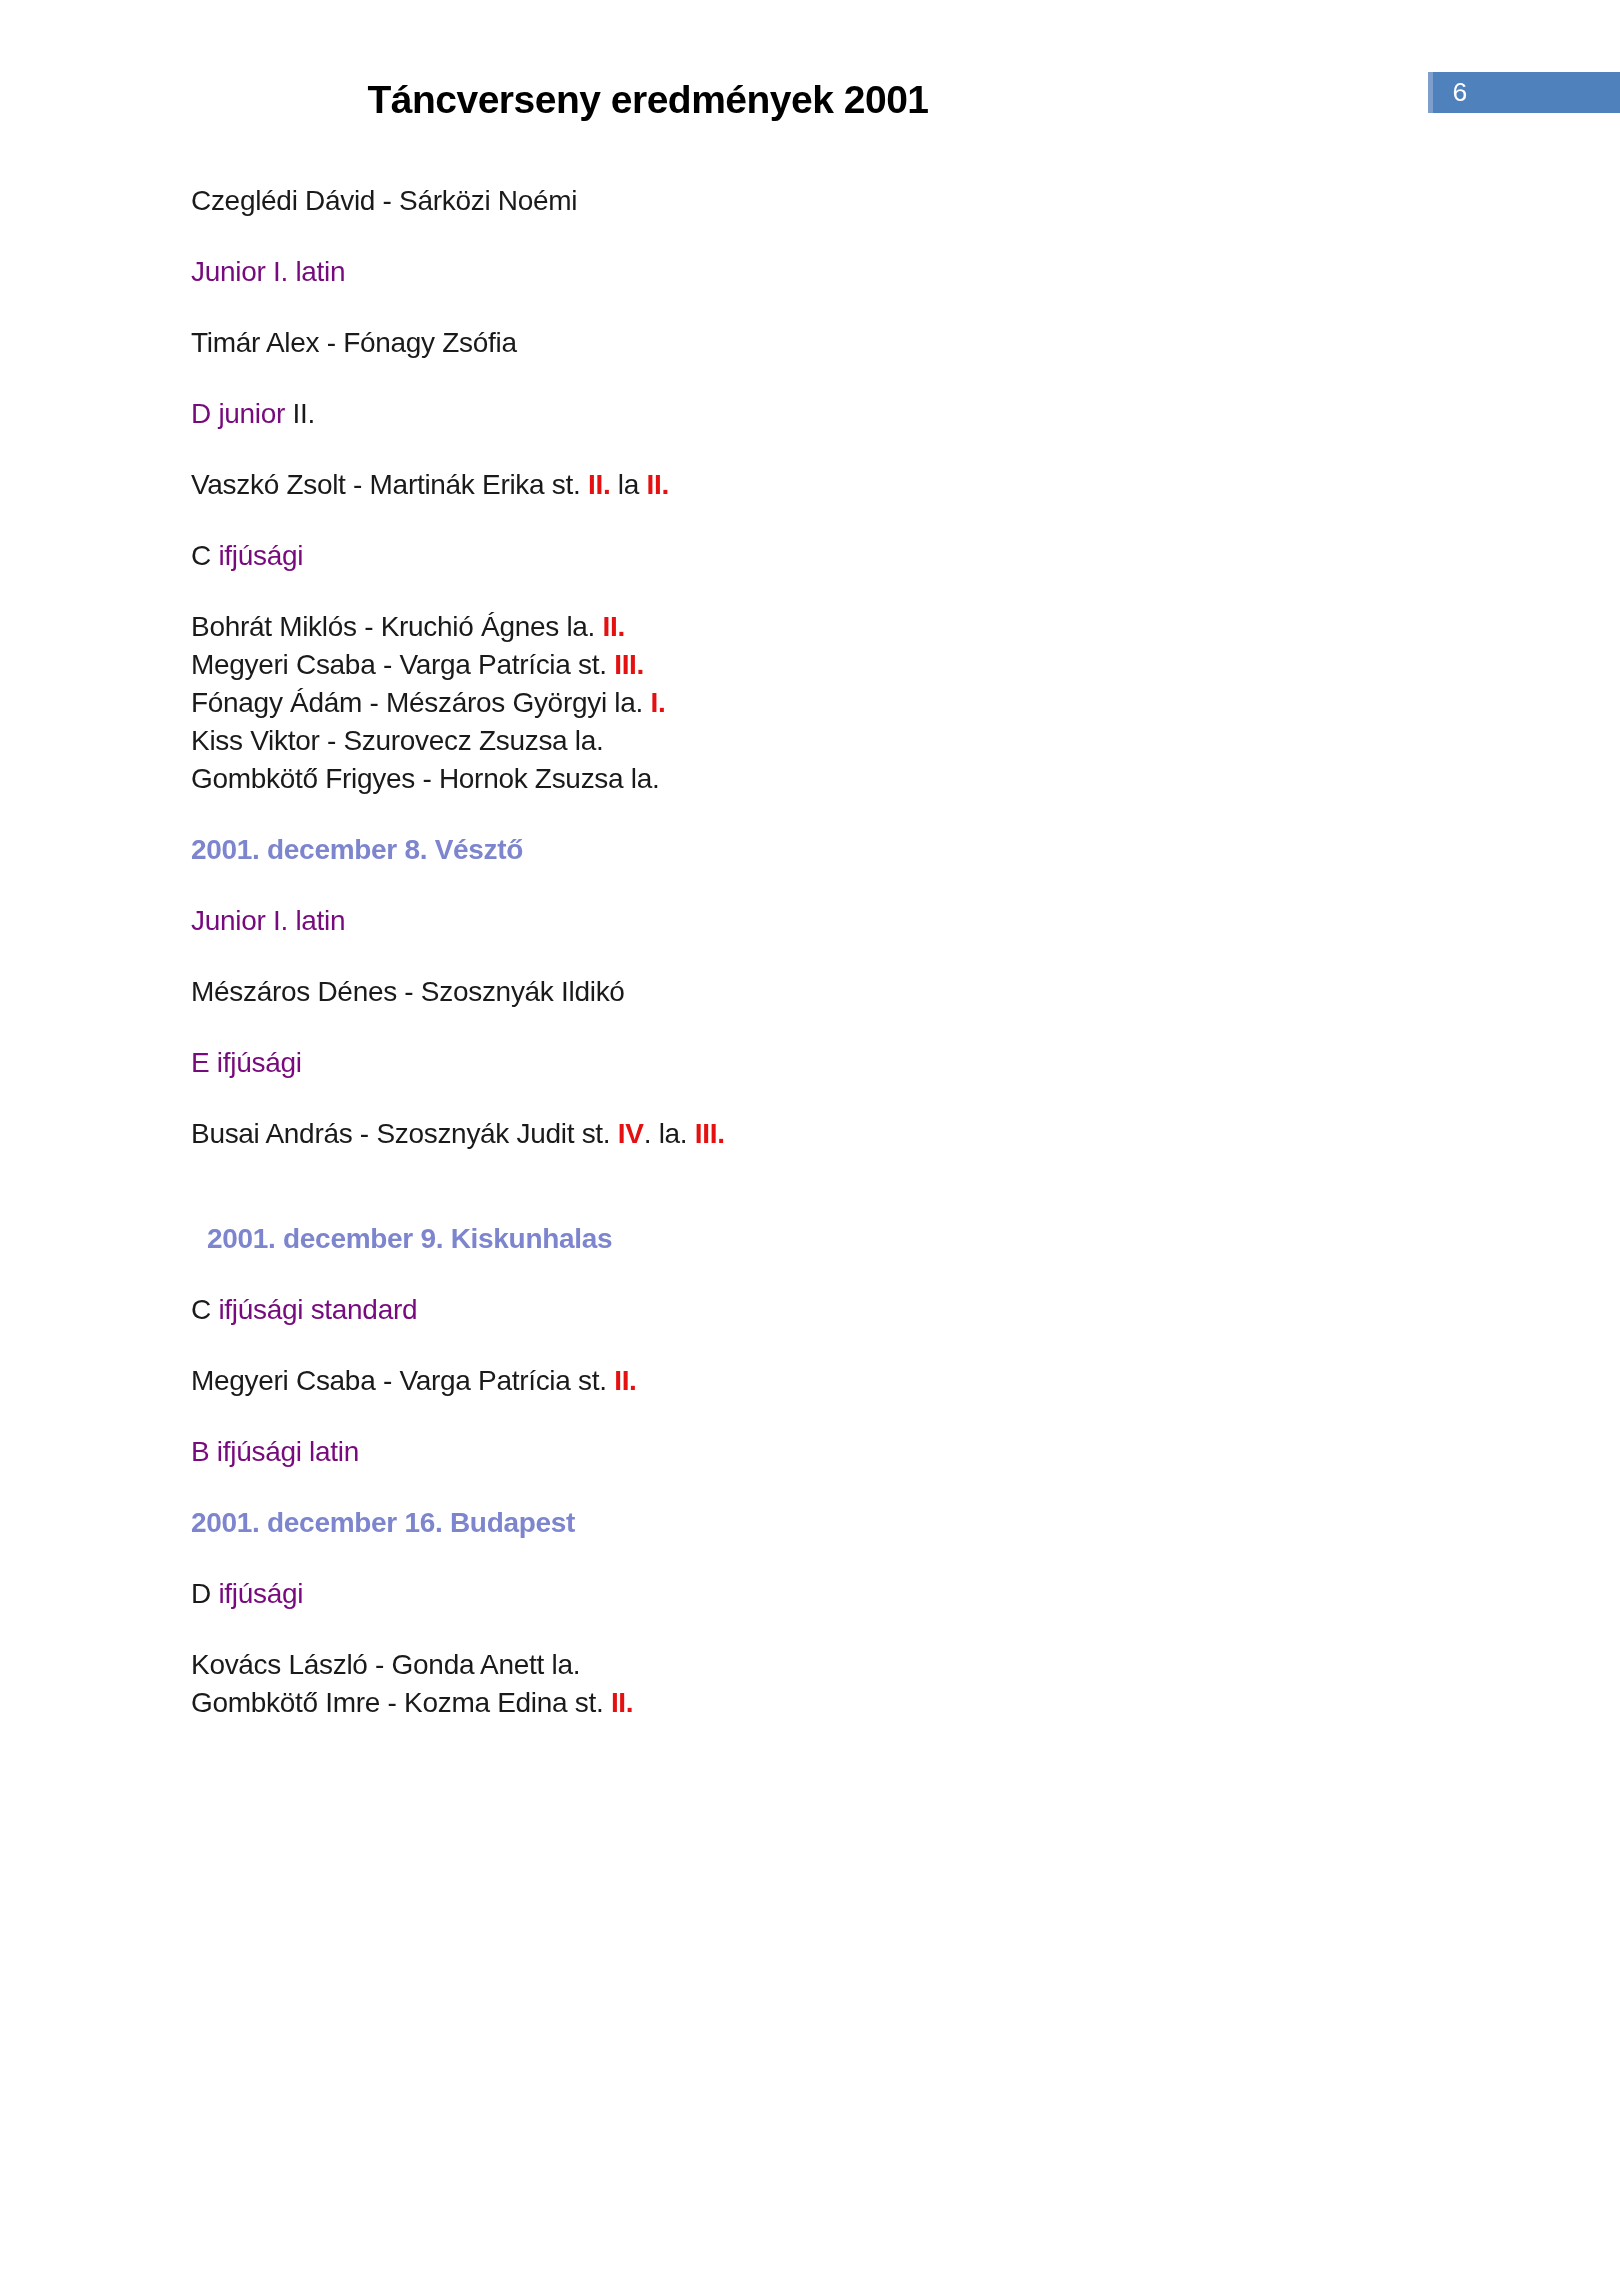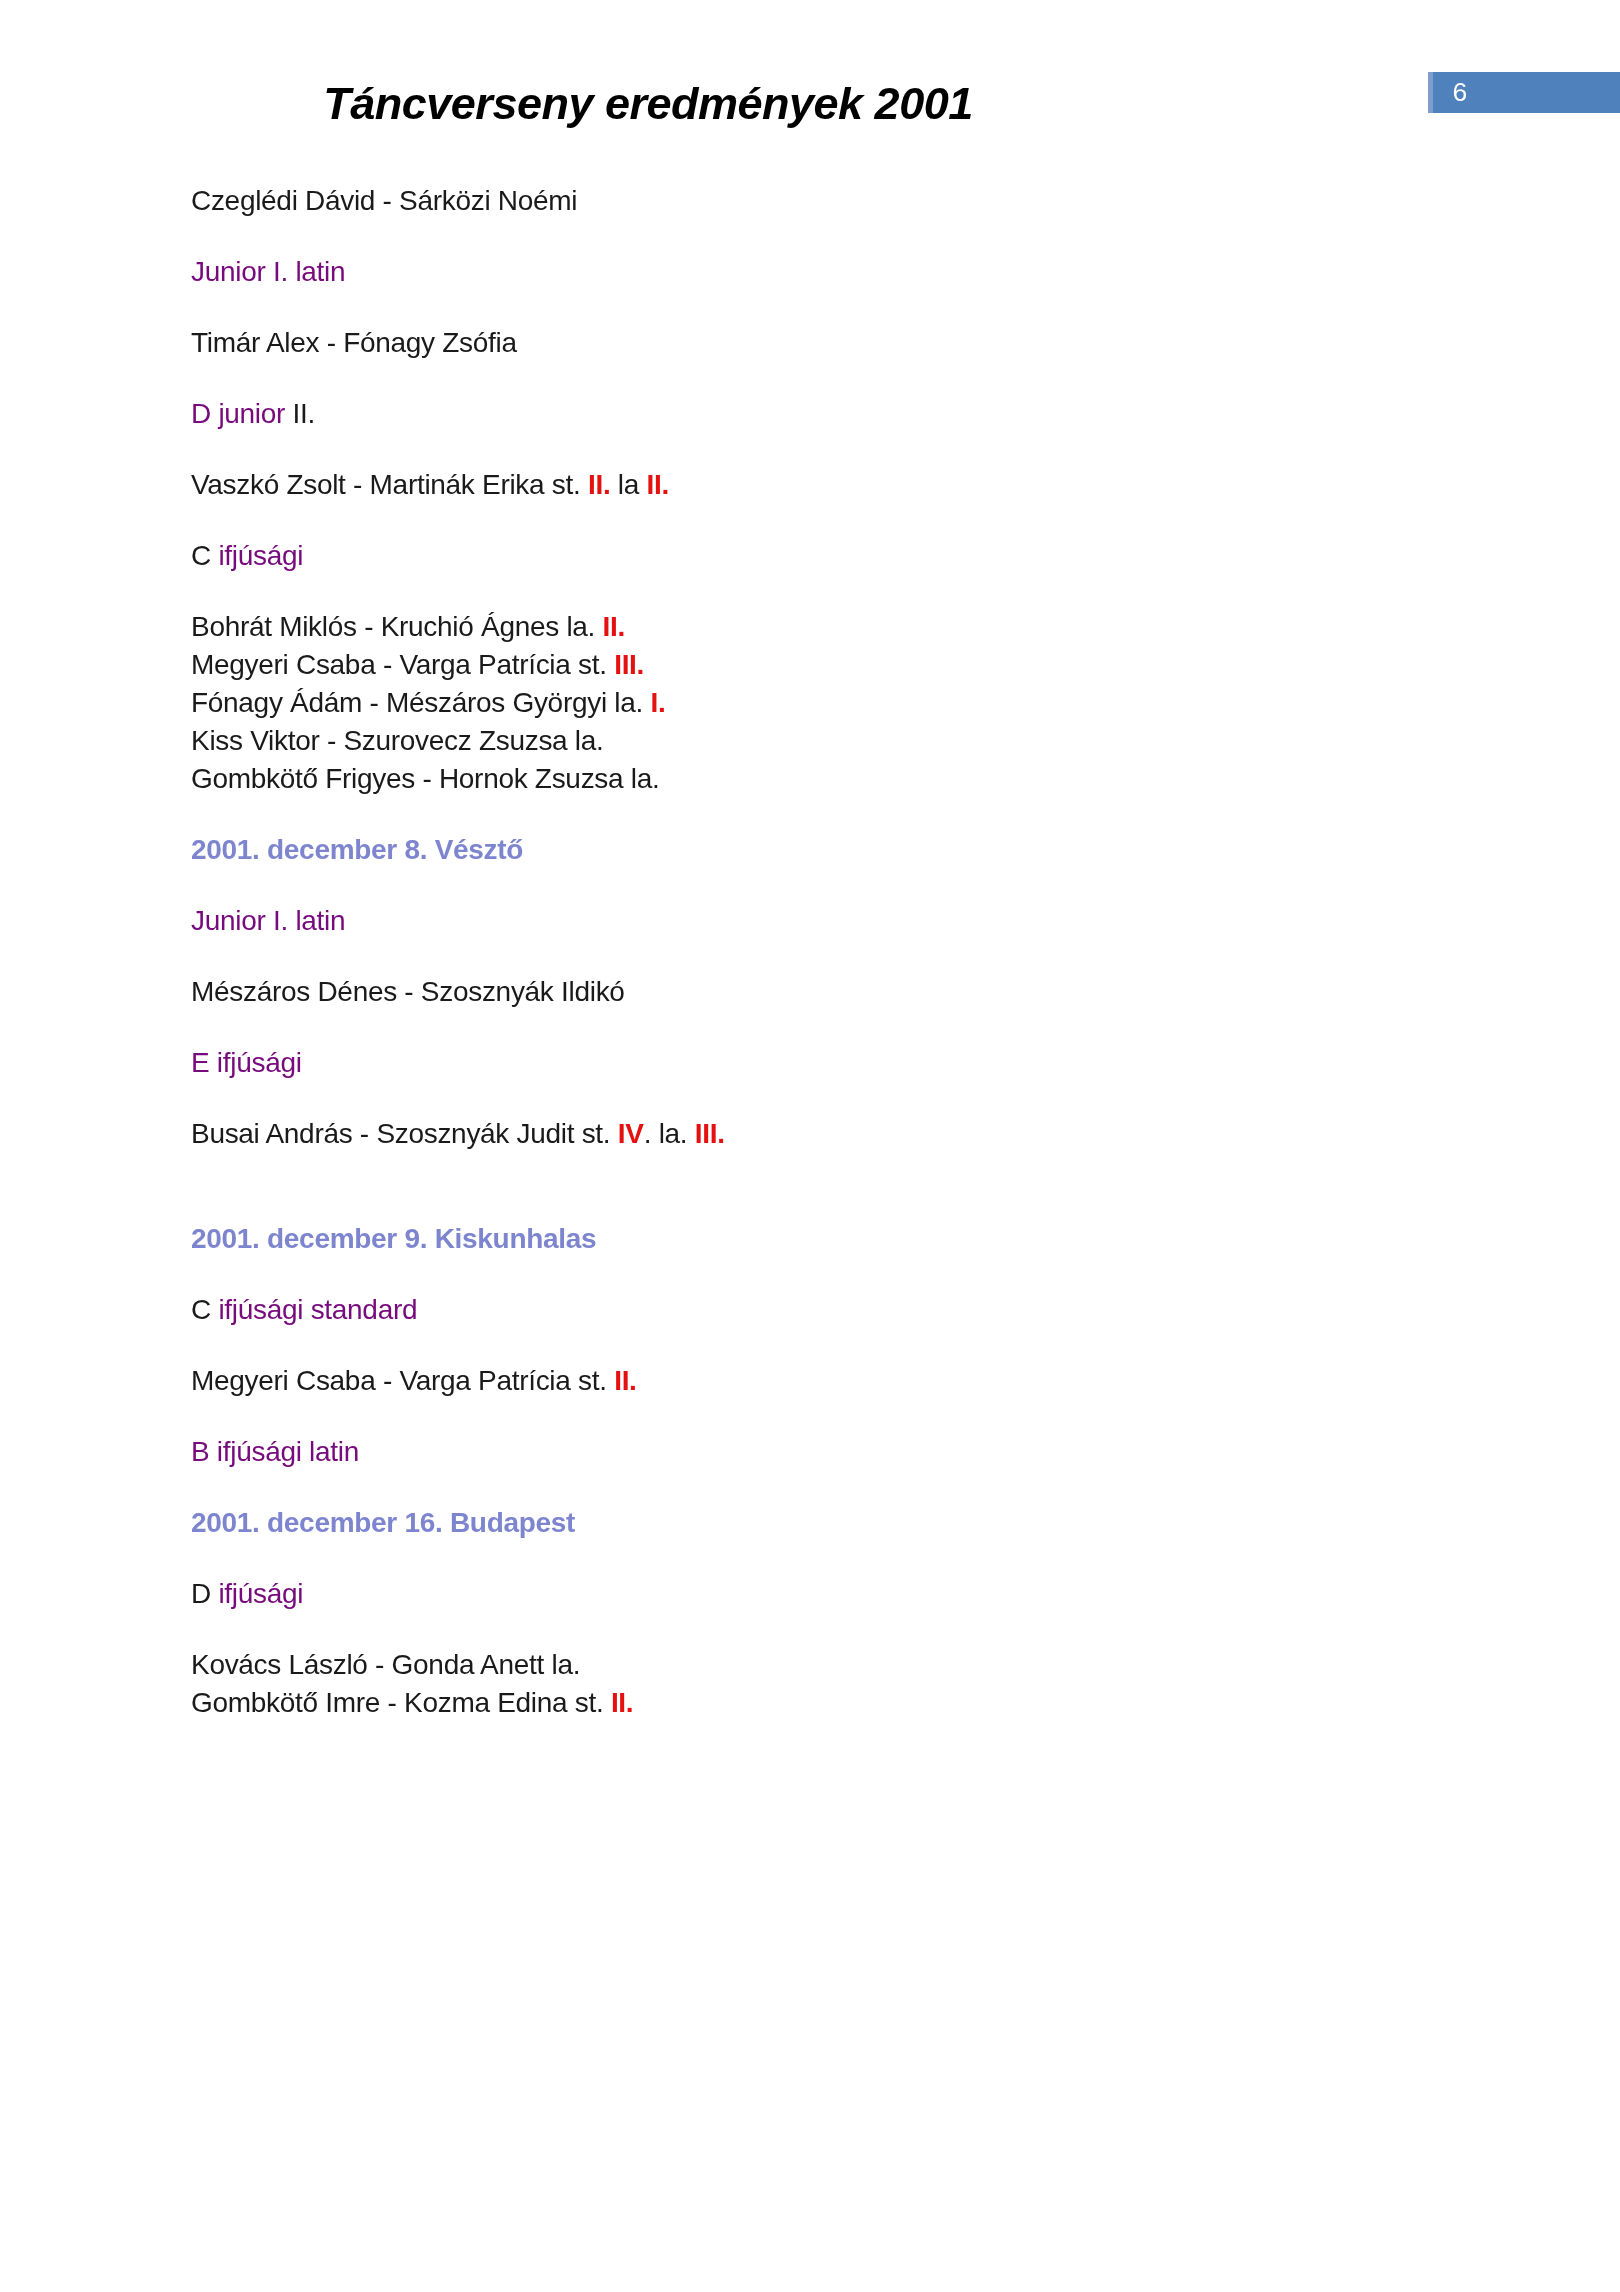--- a/index.html
+++ b/index.html
@@ -12,23 +12,22 @@
     --boxtext:#ffffff;
   }
   *{margin:0;padding:0;box-sizing:border-box;}
   html,body{width:1620px;height:2293px;background:#ffffff;overflow:hidden;}
   body{font-family:"Liberation Sans", sans-serif;position:relative;}
   .page{position:relative;width:1620px;height:2293px;background:#ffffff;}
 
   .doc-title{
     position:absolute;top:78px;left:0;width:1296px;
     text-align:center;
-    font-size:45px;font-weight:700;color:#000;
+    font-size:39px;font-weight:700;color:#000;
     letter-spacing:-0.5px;
-    font-style:italic;
   }
   .page-number-box{
     position:absolute;top:72px;right:0;
     width:192px;height:41px;
     background:var(--boxblue);
     border-left:5.9px solid var(--boxedge);
     color:var(--boxtext);
     font-size:26.5px;line-height:41px;
     padding-left:19.6px;
   }
@@ -36,21 +35,21 @@
   .content{
     position:absolute;top:182px;left:191px;right:69px;
   }
   .line{
     font-size:28px;line-height:38px;
     letter-spacing:-0.3px;
     color:var(--text);
     white-space:pre-wrap;
   }
   .block{margin-bottom:33px;}
-  .block.extra{padding-top:34px;}
+  .block.extra{padding-top:34px;margin-left:16px;}
   .seg.plain{color:var(--text);}
   .seg.category{color:var(--purple);}
   .seg.rank{color:var(--red);font-weight:700;}
   .seg.date{color:var(--dateblue);font-weight:700;}
 </style>
 </head>
 <body>
 
 <div class="page">
   <h1 class="doc-title">Táncverseny eredmények 2001</h1>

